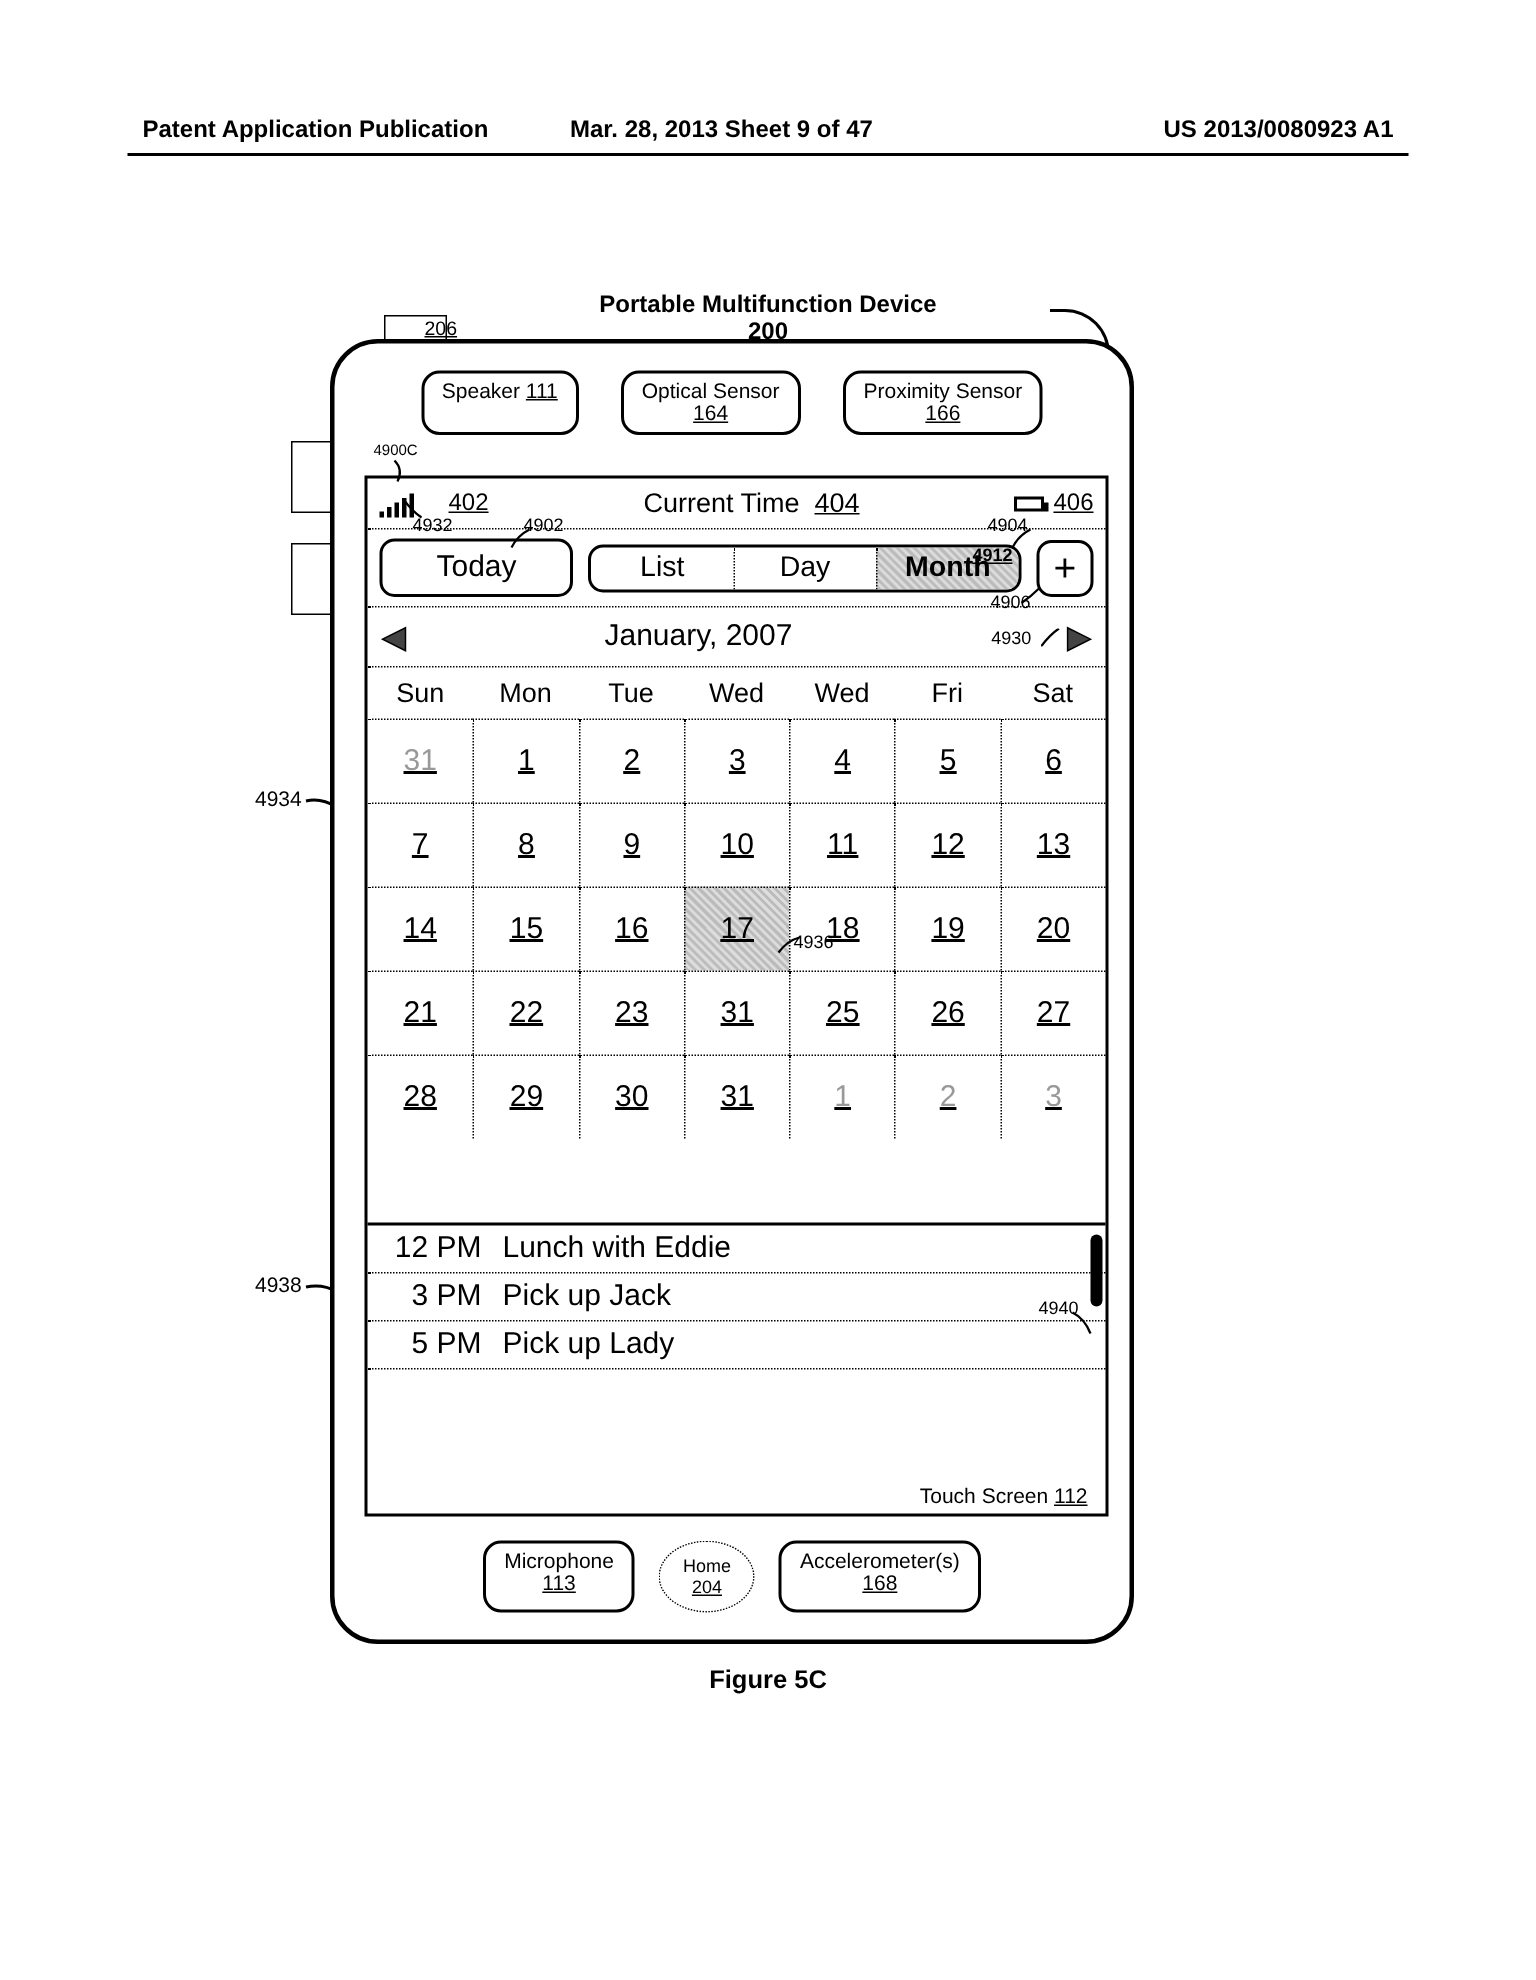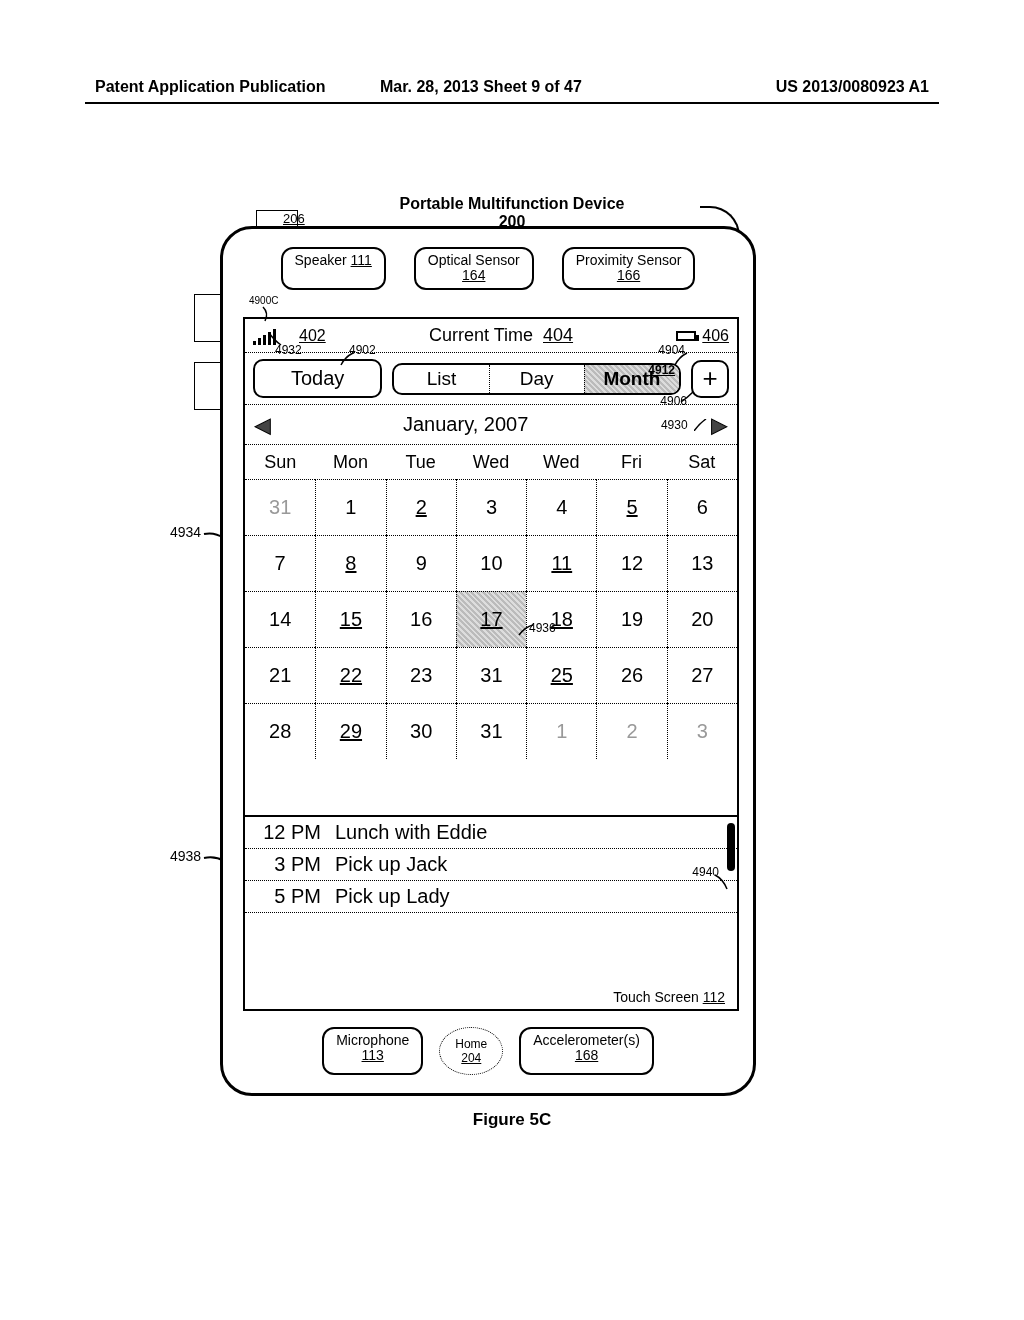--- a/index.html
+++ b/index.html
@@ -193,20 +193,21 @@
     height: 34px;
     align-items: center;
     font-size: 18px;
   }
   .dow-row > div { flex: 1; text-align: center; }
 
   .cal-grid {
     display: grid;
     grid-template-columns: repeat(7, 1fr);
     grid-template-rows: repeat(6, 56px);
+    text-decoration: underline;
   }
   .cal-cell {
     border-top: 1px dotted #000;
     border-left: 1px dotted #000;
     display: flex;
     align-items: center;
     justify-content: center;
     font-size: 20px;
     position: relative;
   }

